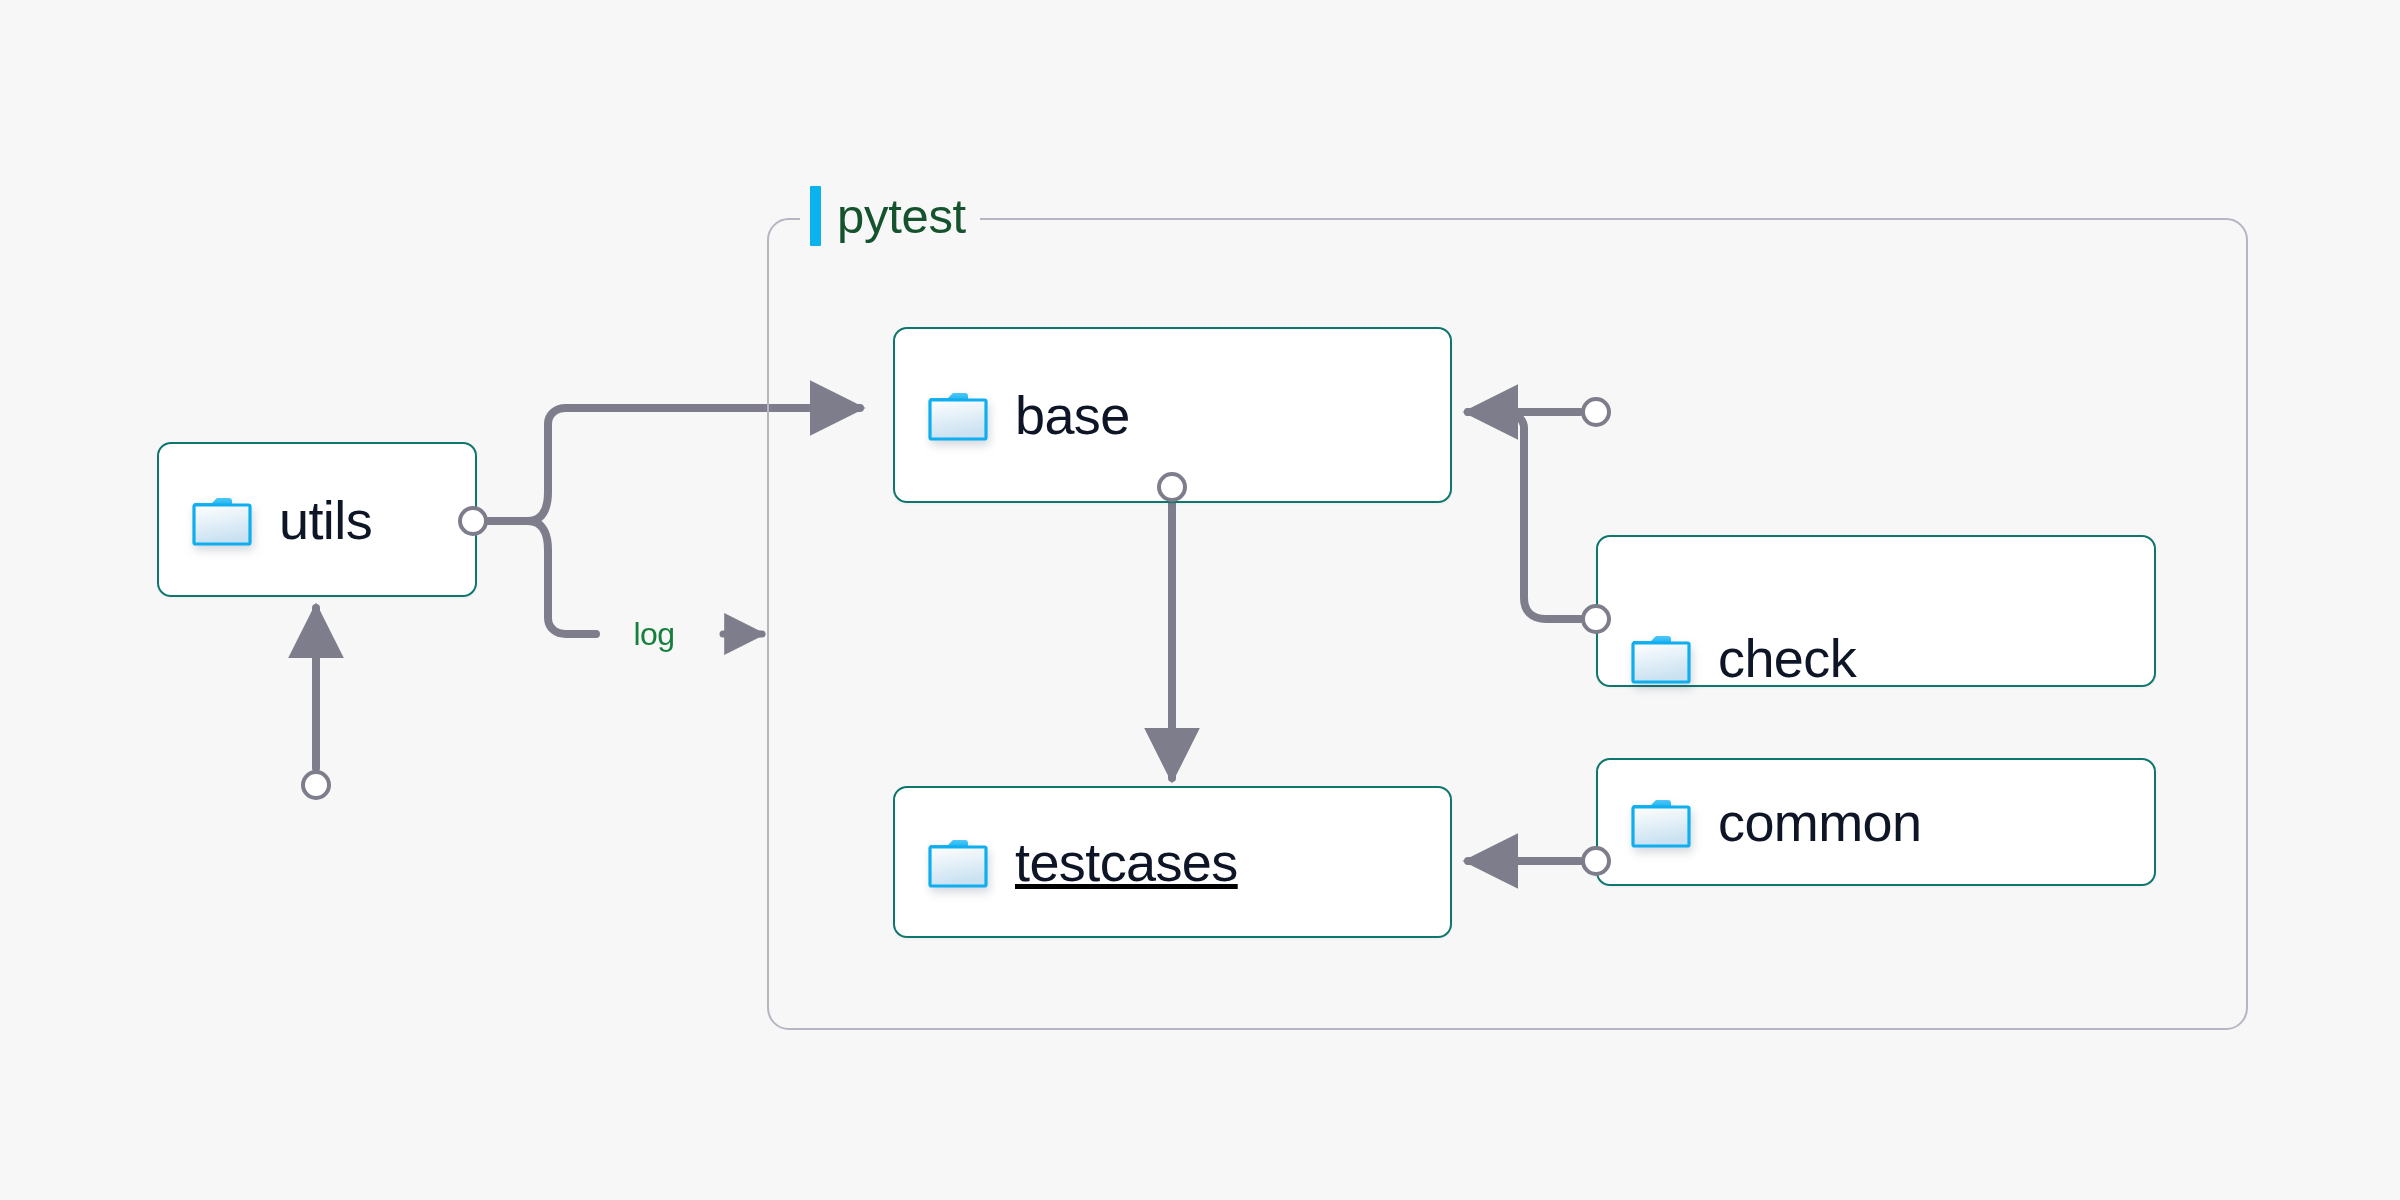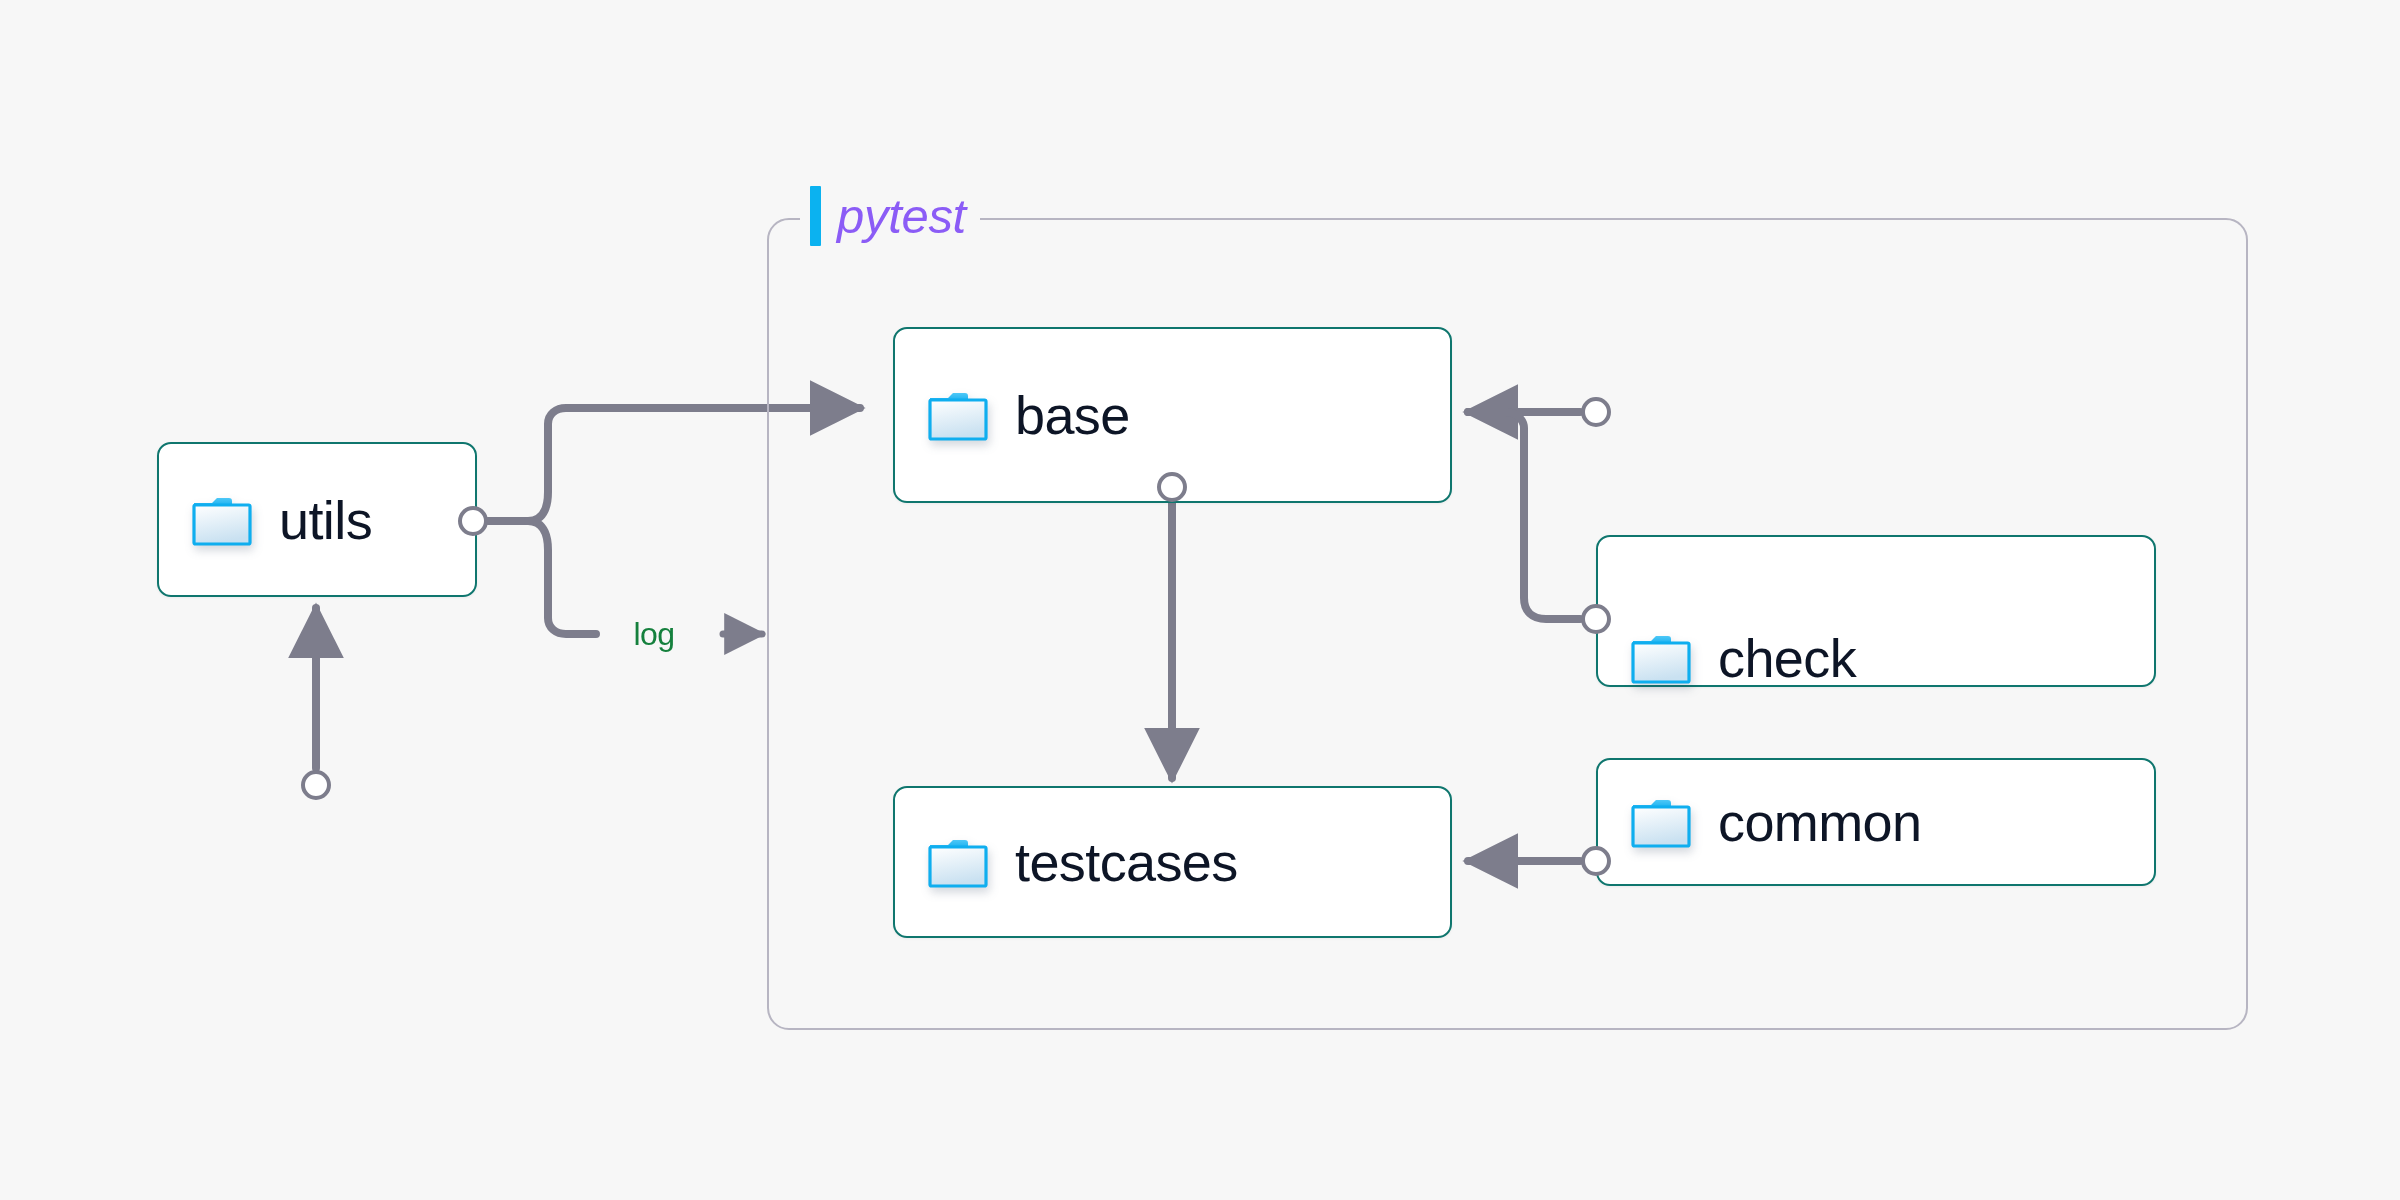--- a/index.html
+++ b/index.html
@@ -46,25 +46,24 @@
   }
   .group-accent-bar {
     width: 11px;
     height: 60px;
     background: #0bb2f0;
     border-radius: 1px;
     flex: none;
   }
   .group-label-text {
     font-size: 49px;
-    color: #8b5cf6;
+    color: #14532d;
     letter-spacing: -0.3px;
     line-height: 1;
     white-space: nowrap;
-    font-style: italic;
   }
 
   
   .node {
     position: absolute;
     box-sizing: border-box;
     background: #ffffff;
     border: 2px solid #0f766e;
     border-radius: 14px;
     display: flex;
@@ -193,21 +192,21 @@
         <svg viewBox="0 0 62 54">
           <path d="M3 10 h18 l5 -5 h12 a3 3 0 0 1 3 3 v6 h-38 z" fill="url(#folderTab)"></path>
           <rect x="3" y="12" width="56" height="39" rx="1.5" fill="url(#folderGrad)" stroke="#0faeef" stroke-width="3.2"></rect>
         </svg>
       </span>
       <span class="node-label">base</span>
     </div>
   </div>
   <span class="port" style="left:1172px; top:487px;"></span>
 
-  <div class="node" style="left:893px; top:786px; width:559px; height:152px;">
+  <div class="node" style="left:893px; top:786px; width:559px; height:152px;text-decoration:underline;">
     <div class="node-inner">
       <span class="folder-icon">
         <svg viewBox="0 0 62 54">
           <path d="M3 10 h18 l5 -5 h12 a3 3 0 0 1 3 3 v6 h-38 z" fill="url(#folderTab)"></path>
           <rect x="3" y="12" width="56" height="39" rx="1.5" fill="url(#folderGrad)" stroke="#0faeef" stroke-width="3.2"></rect>
         </svg>
       </span>
       <span class="node-label">testcases</span>
     </div>
   </div>

